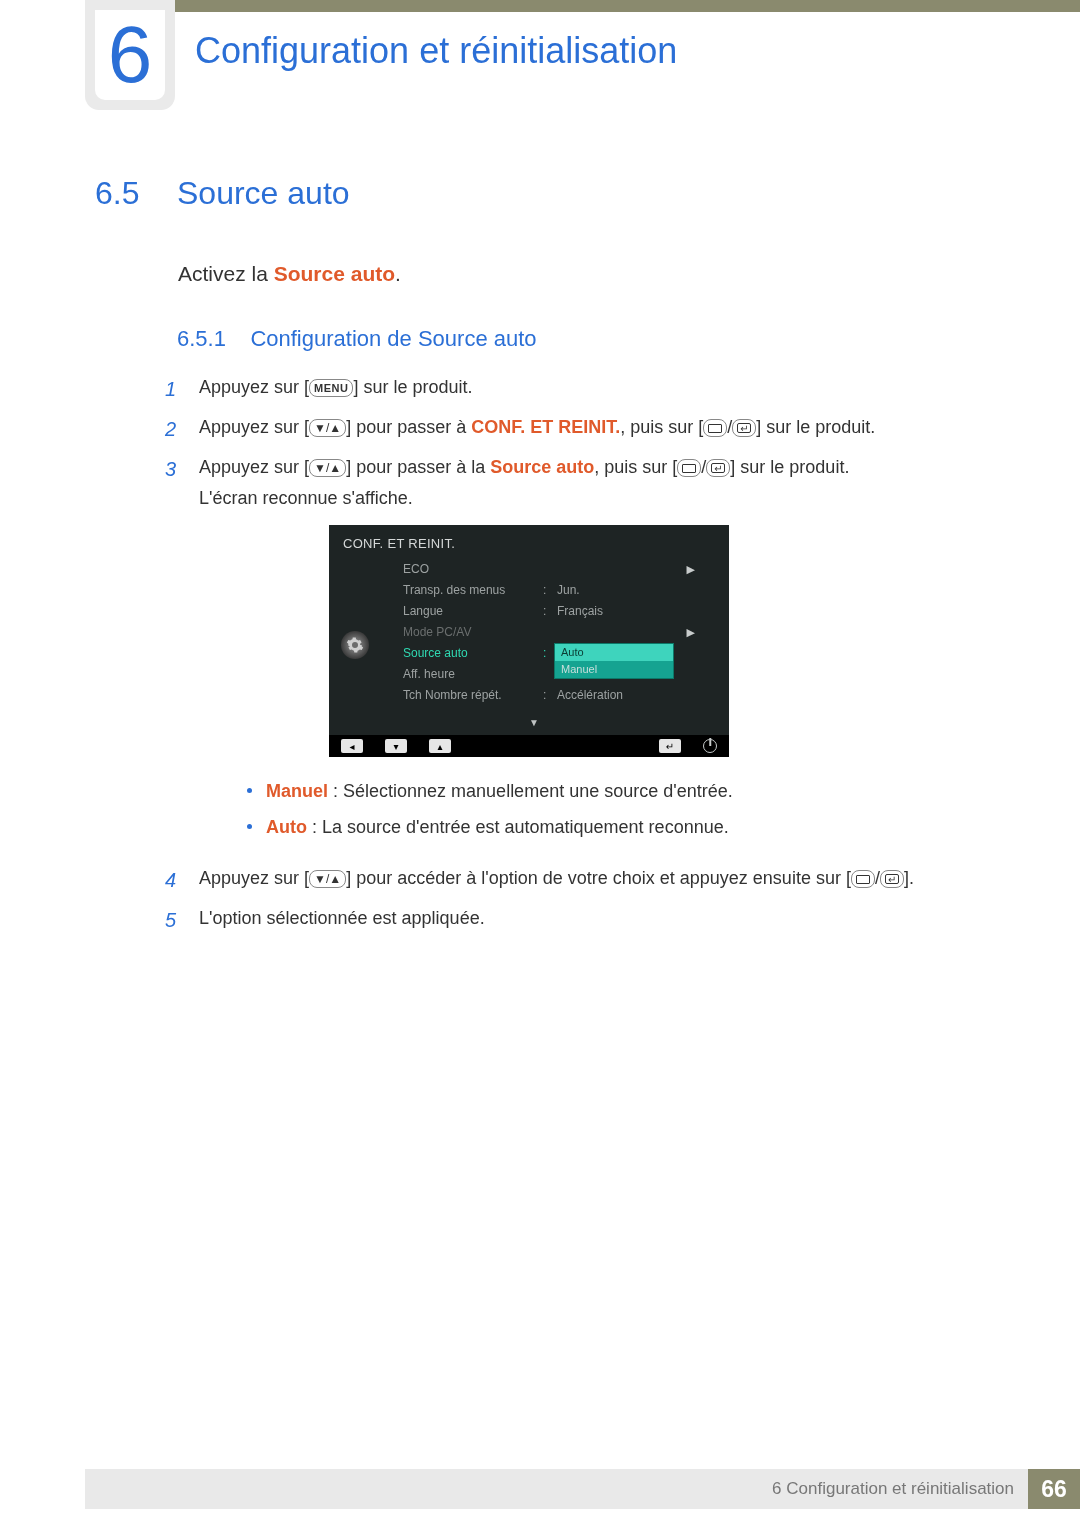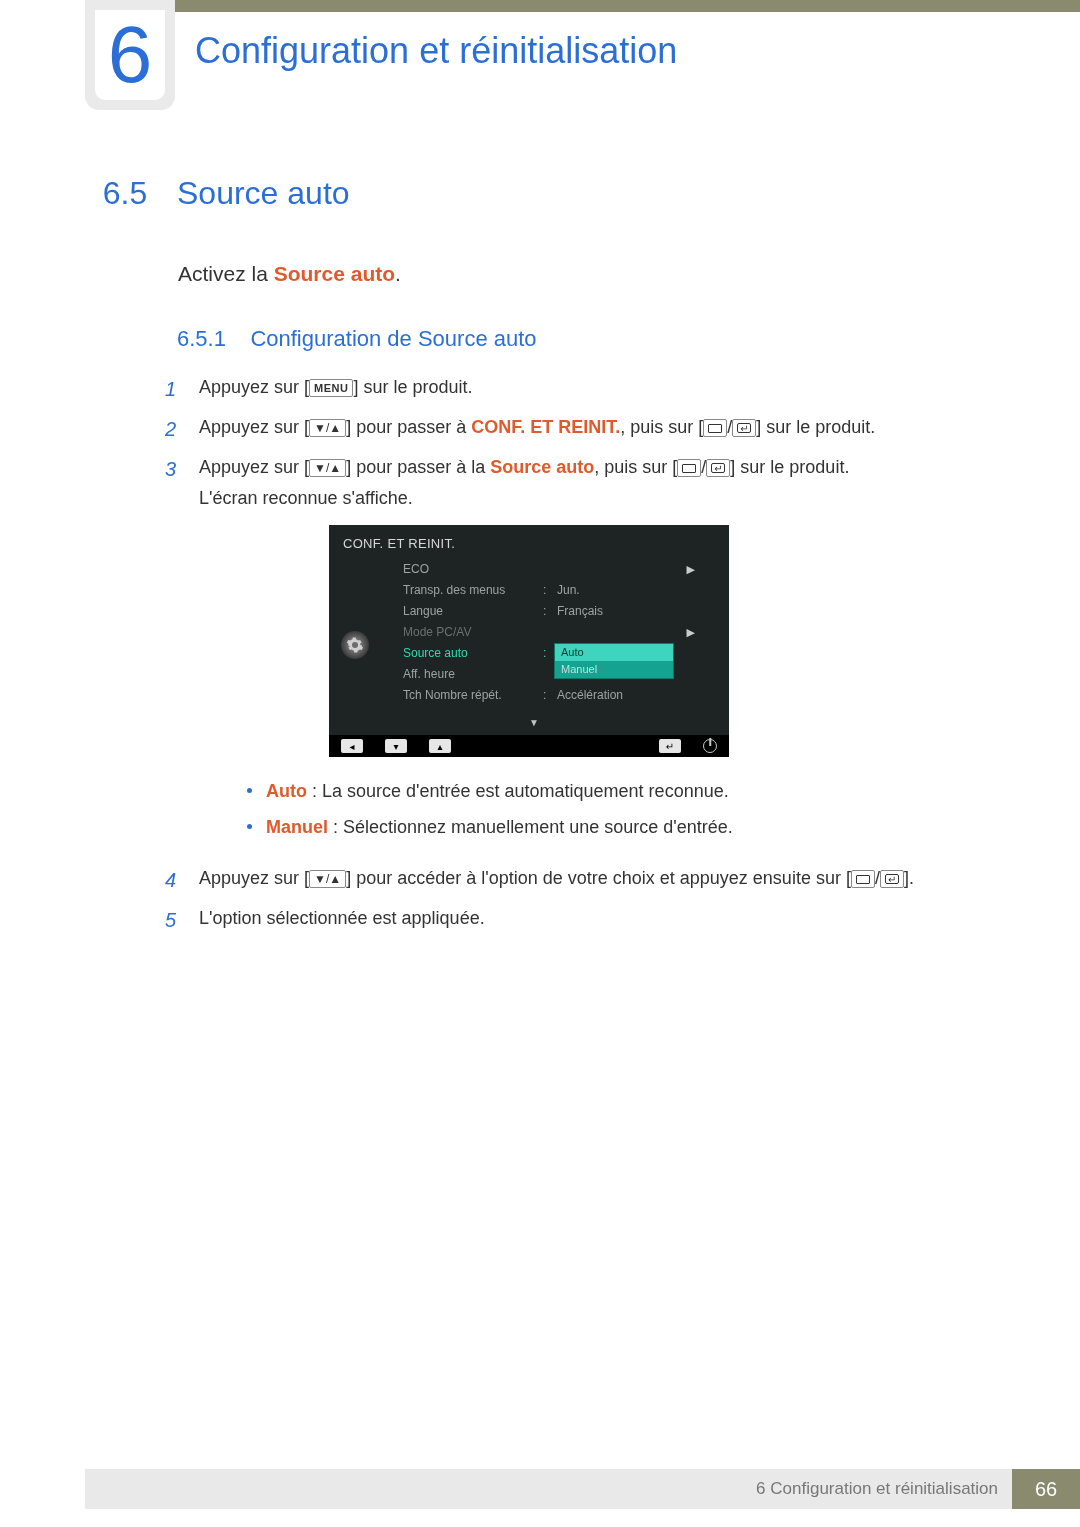--- a/index.html
+++ b/index.html
@@ -41,21 +41,21 @@
     position: absolute;
     left: 195px; top: 30px;
     font-size: 36px;
     font-weight: 400;
     color: #2b6fd6;
   }
   .content {
     position: absolute;
     left: 95px; top: 175px; right: 80px;
   }
-  .section-row { display: flex; gap: 22px; text-align: center; }
+  .section-row { display: flex; gap: 22px; }
   .section-num {
     font-size: 32px;
     color: #2b6fd6;
     font-weight: 400;
     min-width: 60px;
   }
   .section-title {
     font-size: 32px;
     color: #2b6fd6;
     font-weight: 400;
@@ -89,21 +89,21 @@
     font-style: italic;
     font-size: 20px;
     min-width: 16px;
   }
   .step-body { flex: 1; color: #333; }
   .key-box {
     display: inline-flex;
     align-items: center;
     gap: 2px;
     border: 1px solid #888;
-    border-radius: 2px;
+    border-radius: 8px;
     padding: 0 4px;
     height: 18px;
     font-size: 12px;
     background: #fff;
     vertical-align: middle;
     line-height: 16px;
   }
   .menu-label { font-size: 11px; font-weight: 700; letter-spacing: 0.5px; }
   .hl { color: #e05a2b; font-weight: 600; }
   .osd {
@@ -232,25 +232,25 @@
     display: flex;
     align-items: center;
     justify-content: flex-end;
   }
   .footer-label {
     font-size: 17px;
     color: #777;
     margin-right: 14px;
   }
   .footer-page {
-    width: 68px; height: 40px;
+    width: 52px; height: 40px;
     background: #8a8a6e;
     color: #fff;
-    font-size: 20px;
-    display: flex; align-items: center; justify-content: center;
+    font-size: 23px;
+    display: flex; align-items: center; justify-content: center; font-weight: bold;
   }
   .icon-rect {
     display: inline-block;
     width: 14px; height: 9px;
     border: 1.4px solid #333;
     border-radius: 1px;
     vertical-align: middle;
   }
   .icon-enter {
     display: inline-block;
@@ -381,25 +381,25 @@
             <div class="osd-btn-group">
               <span class="osd-btn">↵</span>
               <span class="osd-power"></span>
             </div>
           </div>
         </div>
 
         <div class="bullets">
           <div class="bullet">
             <span class="bullet-dot"></span>
-            <span><span class="hl">Auto</span><span> : La source d'entrée est automatiquement reconnue.</span></span>
+            <span><span class="hl">Manuel</span><span> : Sélectionnez manuellement une source d'entrée.</span></span>
           </div>
           <div class="bullet">
             <span class="bullet-dot"></span>
-            <span><span class="hl">Manuel</span><span> : Sélectionnez manuellement une source d'entrée.</span></span>
+            <span><span class="hl">Auto</span><span> : La source d'entrée est automatiquement reconnue.</span></span>
           </div>
         </div>
       </div>
     </div>
 
     <div class="step">
       <span class="step-num">4</span>
       <div class="step-body">
         <span>Appuyez sur [</span><span class="key-box">▼/▲</span><span>] pour accéder à l'option de votre choix et appuyez ensuite sur [</span><span class="key-box">
             <span class="icon-rect"></span>

